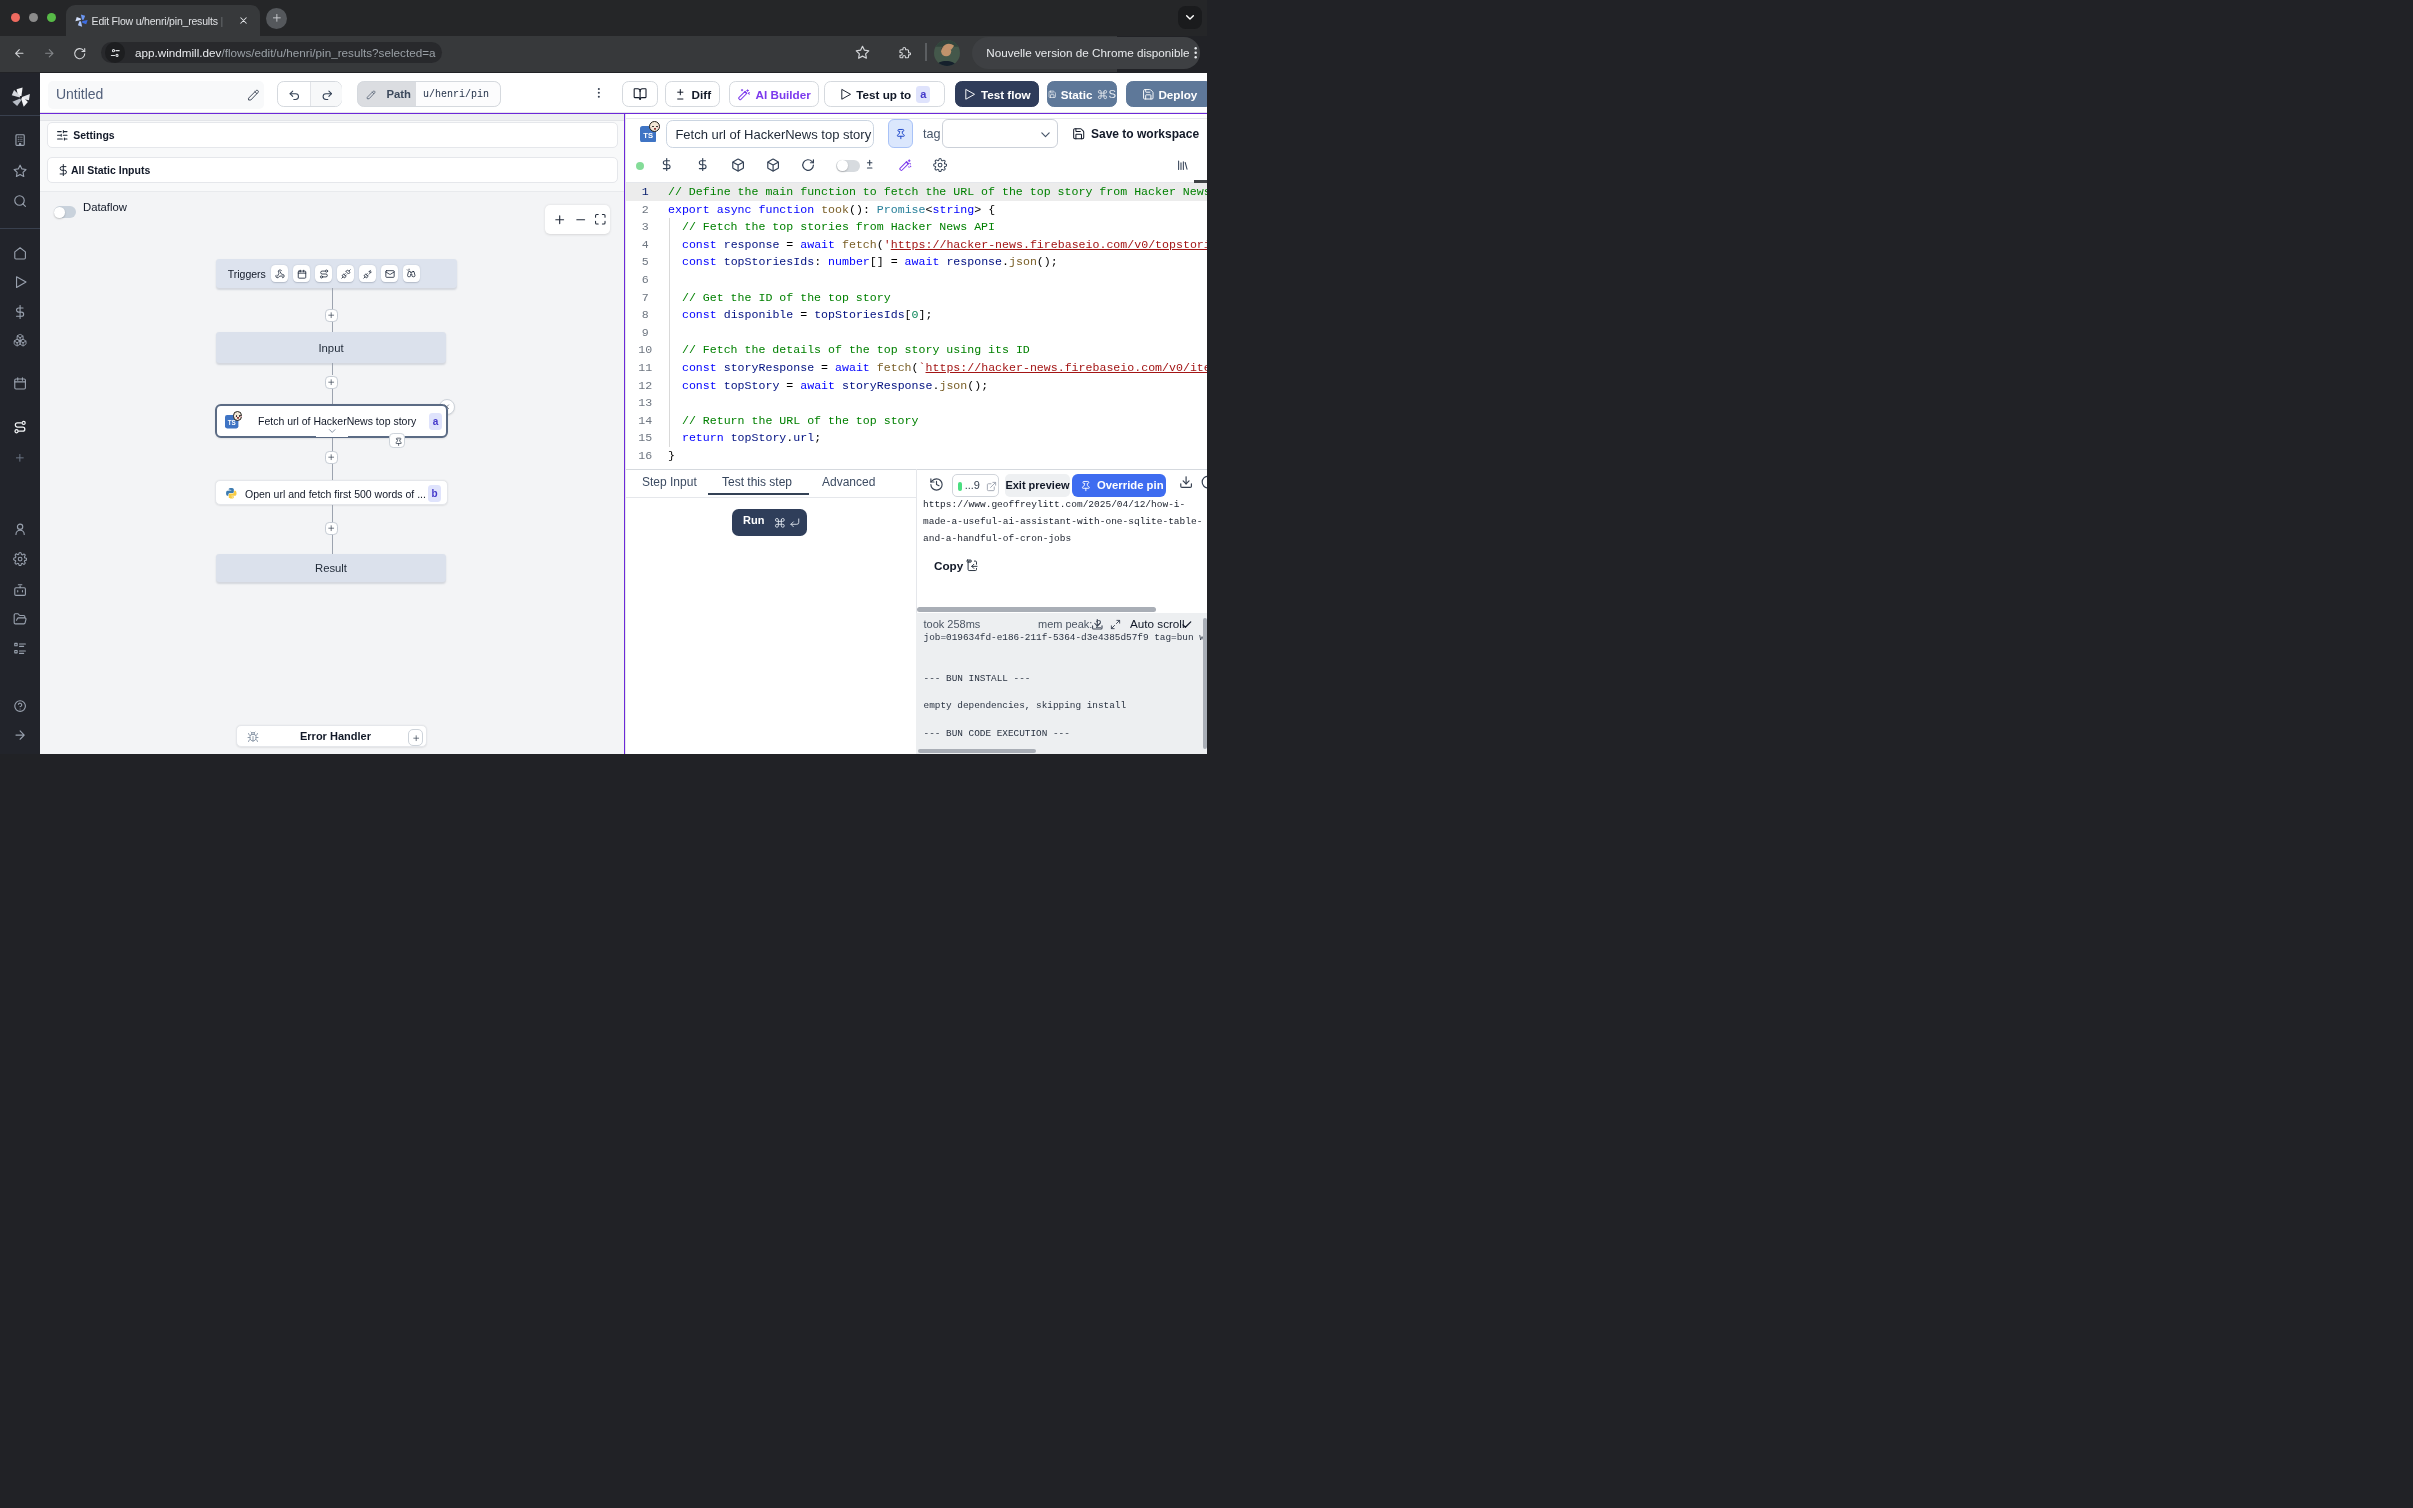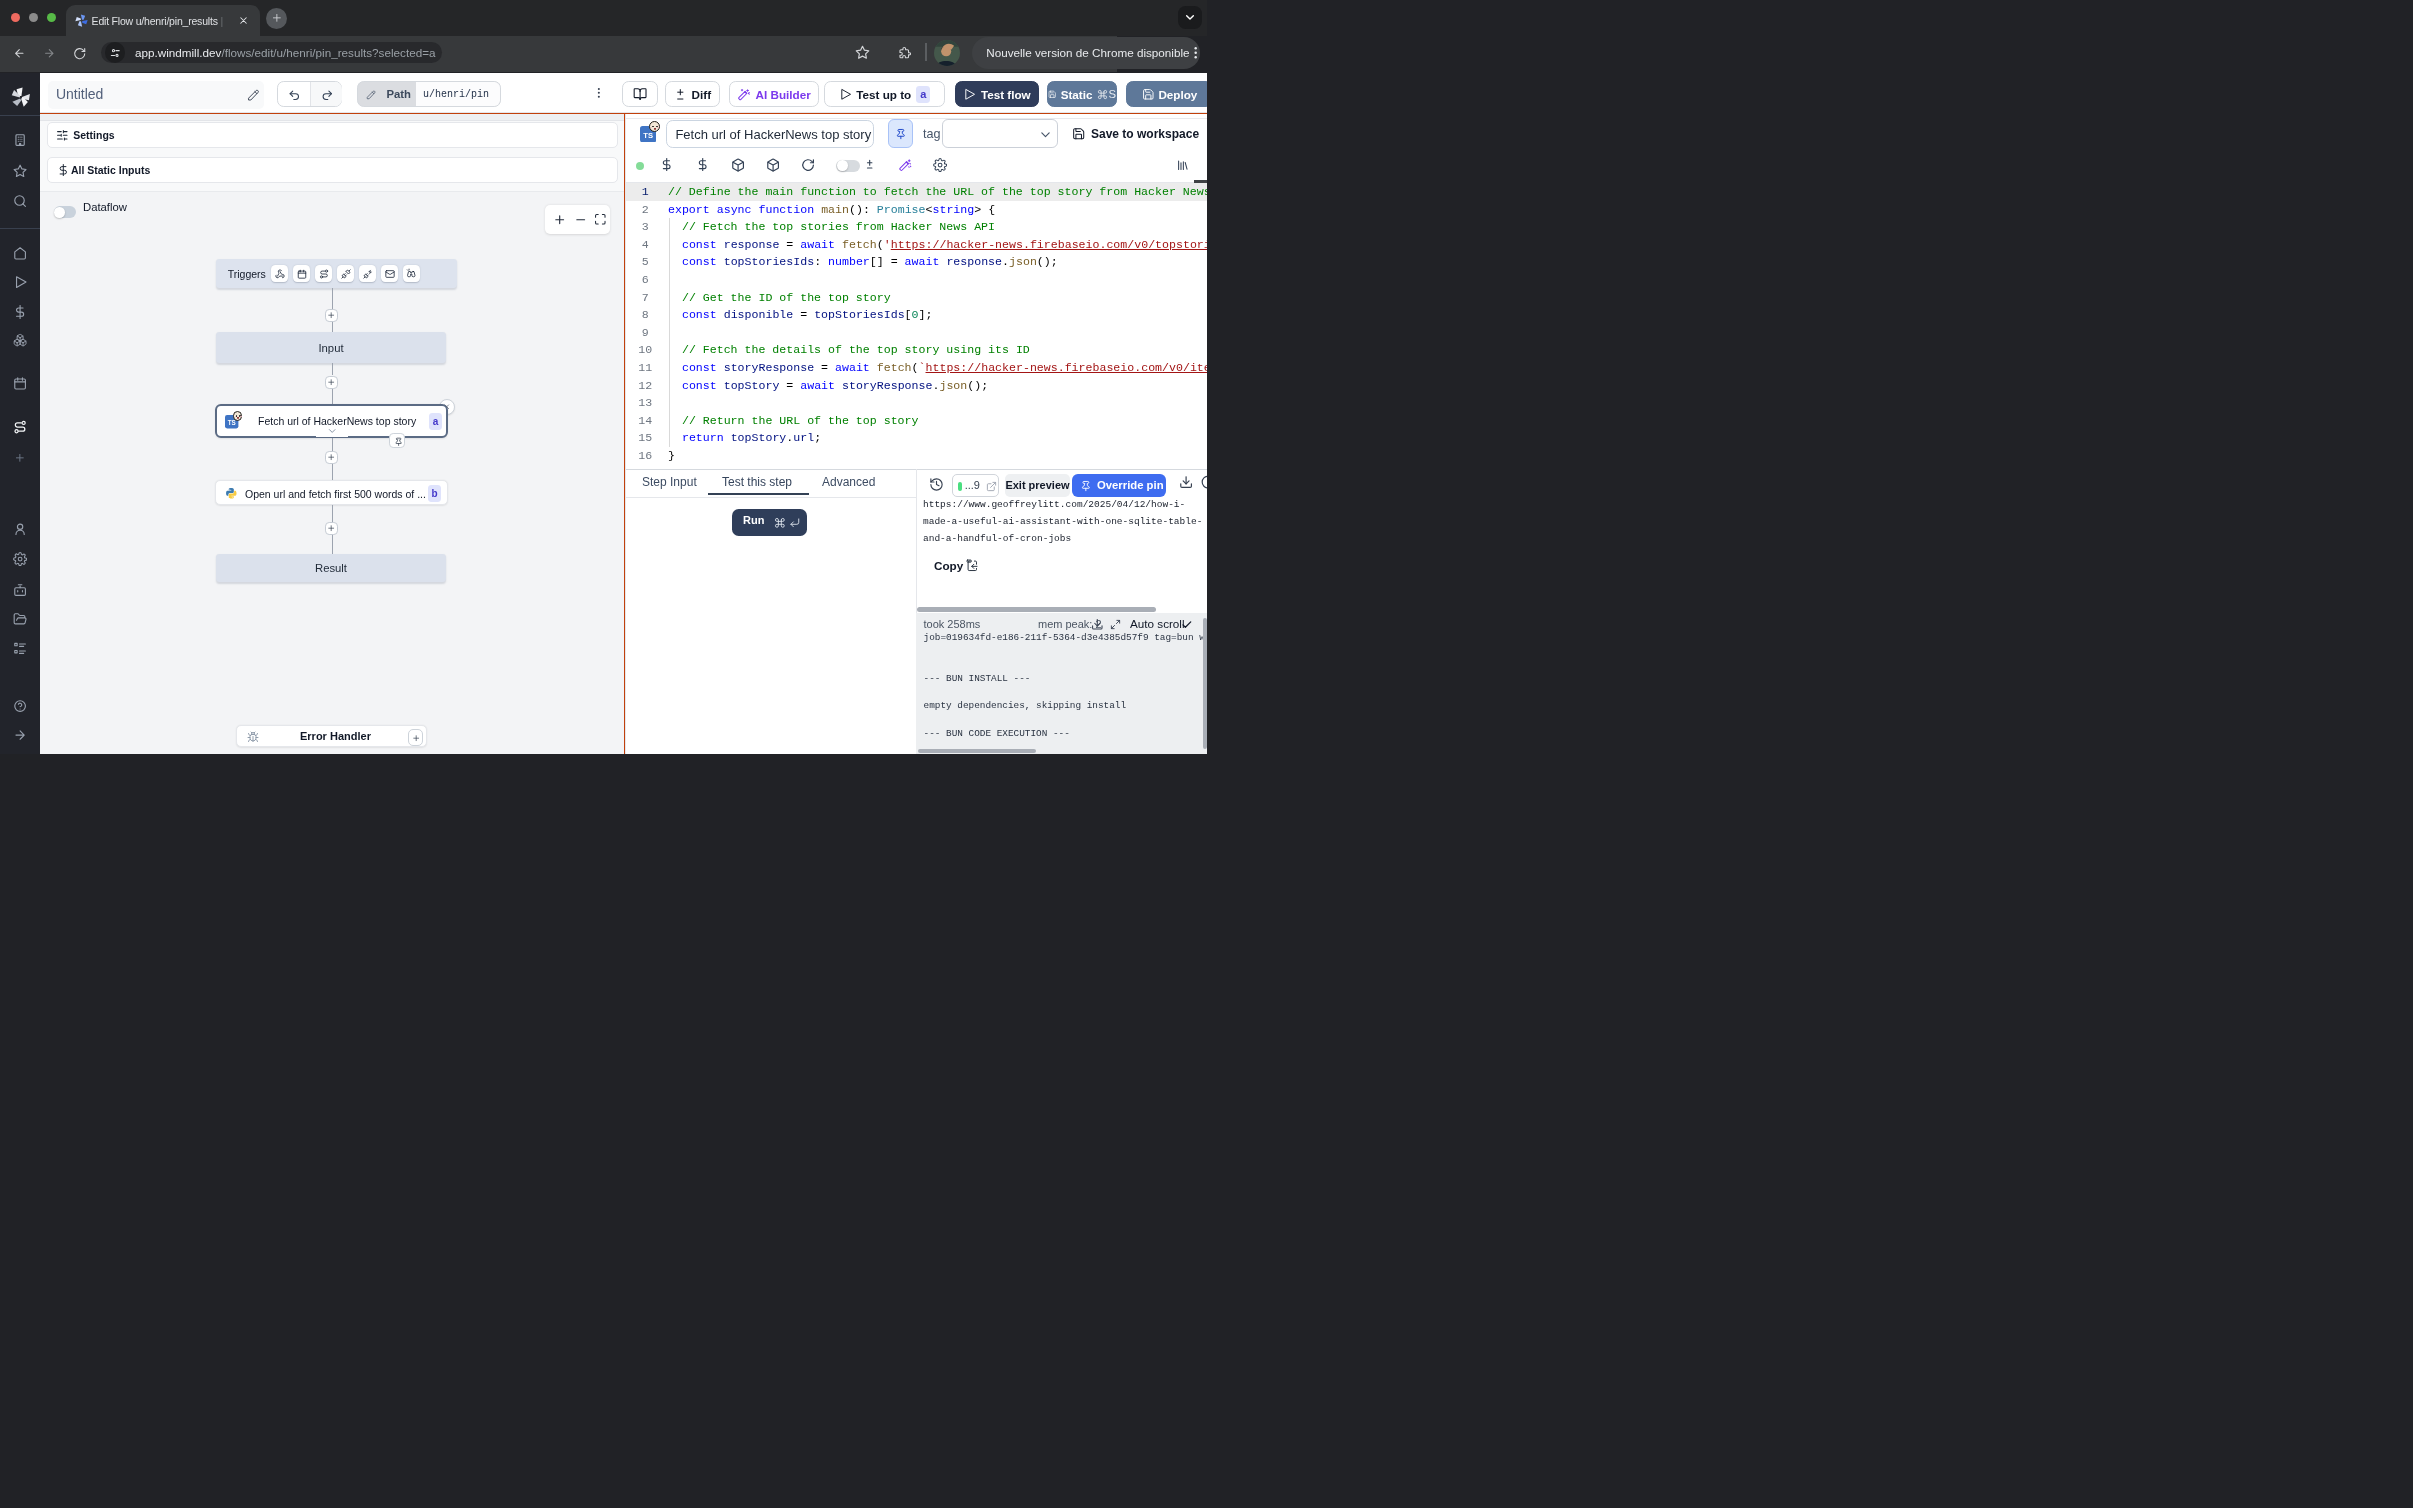--- a/index.html
+++ b/index.html
@@ -14,21 +14,21 @@
 .tl{position:absolute;top:13.4px;width:9px;height:9px;border-radius:50%}
 #tab{position:absolute;left:66px;top:5.4px;width:194px;height:31px;background:#37393b;border-radius:9.2px 9.2px 0 0}
 #tab .ttl{position:absolute;left:25.6px;top:9.2px;font-size:10.5px;letter-spacing:-0.2px;color:#dfe1e4;white-space:nowrap}
 #newtab{position:absolute;left:266px;top:7.5px;width:21px;height:21px;border-radius:50%;background:#55585c;color:#d2d4d7}
 #chevbtn{position:absolute;left:1178px;top:6.3px;width:23.5px;height:22.6px;border-radius:7.5px;background:#1a1b1d;color:#fff}
 #urlpill{position:absolute;left:101px;top:5.9px;width:341px;height:21.4px;border-radius:11px;background:#28292c}
 #sitechip{position:absolute;left:3.8px;top:0.4px;width:20.5px;height:20.5px;border-radius:50%;background:#1d1e20;color:#dfe1e4}
 .navic{color:#d3d5d8}
 #updatepill{position:absolute;left:972px;top:0.8px;width:228px;height:32px;border-radius:16px;background:#3e4043;color:#e8eaed}
 
-#content{position:absolute;left:0;top:73px;width:1207px;height:681px;background:#c2410c}
+#content{position:absolute;left:0;top:73px;width:1207px;height:681px;background:#6d28d9}
 #sidebar{position:absolute;left:0;top:0;width:40px;height:681px;background:#22242b;color:#99a1ae}
 #appheader{position:absolute;left:40px;top:0;width:1167px;height:40px;background:#fff;border-bottom:0.8px solid #e5e7eb}
 #flowpanel{position:absolute;left:40px;top:41px;width:584px;height:641px;background:#f8f9fa}
 #canvas{position:absolute;left:0;top:77px;width:584px;height:564px;background:#f3f4f6;border-top:0.8px solid #e8eaed}
 #rightpanel{position:absolute;left:625px;top:41px;width:582px;height:641px;background:#fff;border-left:0.8px solid #e5e7eb}
 .btn{position:absolute;background:#fff;border:0.8px solid #d5d9de;border-radius:6.7px;display:flex;align-items:center;justify-content:center;gap:5px;color:#111827;font-size:11.7px;font-weight:600}
 .wbar{position:absolute;left:7.1px;width:571px;background:#fff;border:0.8px solid #e5e7eb;border-radius:5px;display:flex;align-items:center;color:#111827}
 
 .gbar{position:absolute;background:#dce2ed;border-radius:3.4px;box-shadow:0 1.7px 1.7px rgba(120,130,150,.25);color:#1f2937;display:flex;align-items:center;justify-content:center}
 .vline{position:absolute;width:0.8px;background:#9ca3af}
@@ -562,21 +562,21 @@
         <div>11</div>
         <div>12</div>
         <div>13</div>
         <div>14</div>
         <div>15</div>
         <div>16</div>
         <div>17</div>
   </div>
   <div id="code" class="mono abs" style="left:42px;top:69px;width:553px;font-size:11.6px;color:#000">
     <div class="cl"><span class="c">// Define the main function to fetch the URL of the top story from Hacker News</span></div>
-    <div class="cl"><span class="k">export</span> <span class="k">async</span> <span class="k">function</span> <span class="f">main</span>(): <span class="t">Promise</span>&lt;<span class="k">string</span>&gt; {</div>
+    <div class="cl"><span class="k">export</span> <span class="k">async</span> <span class="k">function</span> <span class="f">took</span>(): <span class="t">Promise</span>&lt;<span class="k">string</span>&gt; {</div>
     <div class="cl">  <span class="c">// Fetch the top stories from Hacker News API</span></div>
     <div class="cl">  <span class="k">const</span> <span class="v">response</span> = <span class="k">await</span> <span class="f">fetch</span>(<span class="s">'<span class="u">https://hacker-news.firebaseio.com/v0/topstories.json</span>'</span>);</div>
     <div class="cl">  <span class="k">const</span> <span class="v">topStoriesIds</span>: <span class="k">number</span>[] = <span class="k">await</span> <span class="v">response</span>.<span class="f">json</span>();</div>
     <div class="cl"></div>
     <div class="cl">  <span class="c">// Get the ID of the top story</span></div>
     <div class="cl">  <span class="k">const</span> <span class="v">disponible</span> = <span class="v">topStoriesIds</span>[<span class="n">0</span>];</div>
     <div class="cl"></div>
     <div class="cl">  <span class="c">// Fetch the details of the top story using its ID</span></div>
     <div class="cl">  <span class="k">const</span> <span class="v">storyResponse</span> = <span class="k">await</span> <span class="f">fetch</span>(<span class="s">`<span class="u">https://hacker-news.firebaseio.com/v0/item/${topStoryId}.json</span>`</span>);</div>
     <div class="cl">  <span class="k">const</span> <span class="v">topStory</span> = <span class="k">await</span> <span class="v">storyResponse</span>.<span class="f">json</span>();</div>

